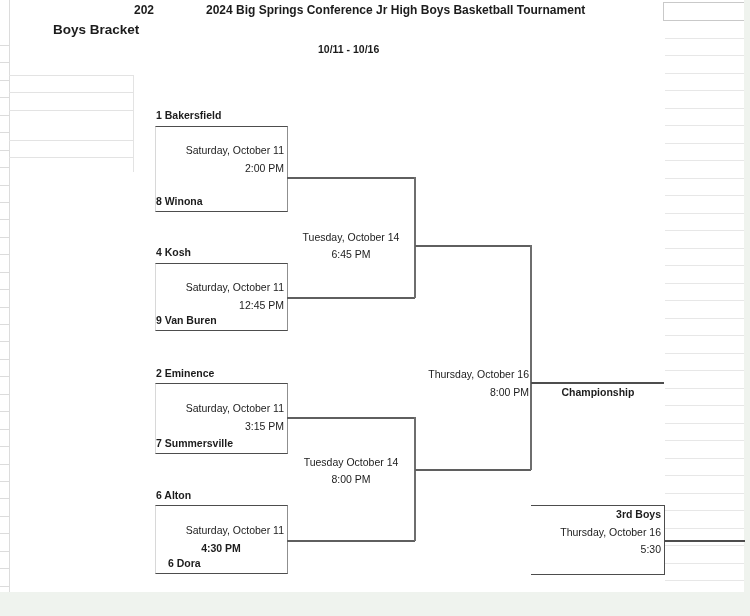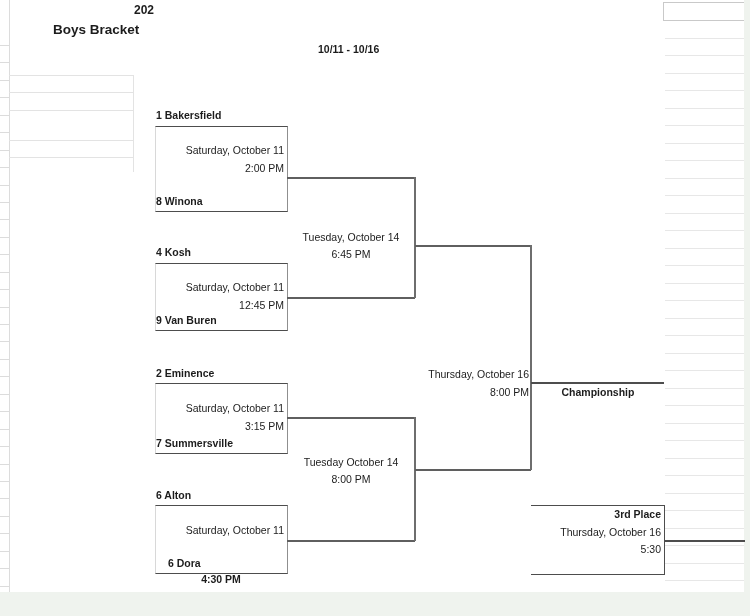--- a/index.html
+++ b/index.html
@@ -109,20 +109,21 @@
       <div class="abs" style="left: 665px; top: 527.5px; width: 79px; height: 1px; background: rgb(231, 231, 231);"></div>
       <div class="abs" style="left: 665px; top: 545px; width: 79px; height: 1px; background: rgb(231, 231, 231);"></div>
       <div class="abs" style="left: 665px; top: 562.5px; width: 79px; height: 1px; background: rgb(231, 231, 231);"></div>
       <div class="abs" style="left: 665px; top: 580px; width: 79px; height: 1px; background: rgb(231, 231, 231);"></div>
     </div>
   <div class="grid-box" style="left:663px;top:2px;width:82px;height:17px;"></div>
   <div class="band" style="left:744px;top:0;width:6px;height:616px;"></div>
   <div class="band" style="left:0;top:592px;width:750px;height:24px;"></div>
 
   <div class="cell-num">202</div>
+  <div class="sheet-title">2024 Big Springs Conference Jr High Boys Basketball Tournament</div>
   <div class="bracket-label">Boys Bracket</div>
   <div class="date-range">10/11 - 10/16</div>
 
   <div class="txt bold" style="left:156px;top:109px;">1 Bakersfield</div>
   <div class="match-box" style="top:126px;height:84px;"></div>
   <div class="txt right" style="left:156px;top:144px;width:128px;">Saturday, October 11</div>
   <div class="txt right" style="left:156px;top:162px;width:128px;">2:00 PM</div>
   <div class="txt bold" style="left:156px;top:195px;">8 Winona</div>
 
   <div class="txt bold" style="left:156px;top:246px;">4 Kosh</div>
@@ -133,21 +134,21 @@
 
   <div class="txt bold" style="left:156px;top:367px;">2 Eminence</div>
   <div class="match-box" style="top:383px;height:69px;"></div>
   <div class="txt right" style="left:156px;top:402px;width:128px;">Saturday, October 11</div>
   <div class="txt right" style="left:156px;top:420px;width:128px;">3:15 PM</div>
   <div class="txt bold" style="left:156px;top:437px;">7 Summersville</div>
 
   <div class="txt bold" style="left:156px;top:489px;">6 Alton</div>
   <div class="match-box" style="top:505px;height:67px;"></div>
   <div class="txt right" style="left:156px;top:524px;width:128px;">Saturday, October 11</div>
-  <div class="txt bold center" style="left:156px;top:542px;width:130px;margin-top:31px;">4:30 PM</div>
+  <div class="txt bold center" style="left:156px;top:542px;width:130px;">4:30 PM</div>
   <div class="txt bold" style="left:156px;top:557px;margin-left:12px;">6 Dora</div>
 
   <div class="hline" style="left:287px;top:177px;width:128px;"></div>
   <div class="hline" style="left:287px;top:297px;width:128px;"></div>
   <div class="vline" style="left:414px;top:177px;height:121px;"></div>
   <div class="hline" style="left:415px;top:245px;width:116px;"></div>
 
   <div class="hline" style="left:287px;top:417px;width:128px;"></div>
   <div class="hline" style="left:287px;top:540px;width:128px;"></div>
   <div class="vline" style="left:414px;top:417px;height:124px;"></div>
@@ -160,17 +161,17 @@
   <div class="txt center" style="left:288px;top:231px;width:126px;">Tuesday, October 14</div>
   <div class="txt center" style="left:288px;top:248px;width:126px;">6:45 PM</div>
   <div class="txt center" style="left:288px;top:456px;width:126px;">Tuesday October 14</div>
   <div class="txt center" style="left:288px;top:473px;width:126px;">8:00 PM</div>
 
   <div class="txt right" style="left:400px;top:368px;width:129px;">Thursday, October 16</div>
   <div class="txt right" style="left:400px;top:386px;width:129px;">8:00 PM</div>
   <div class="txt bold center" style="left:532px;top:386px;width:132px;">Championship</div>
 
   <div class="third-box"></div>
-  <div class="txt bold right" style="left:530px;top:508px;width:131px;">3rd Place</div>
+  <div class="txt bold right" style="left:530px;top:508px;width:131px;">3rd Boys</div>
   <div class="txt right" style="left:530px;top:526px;width:131px;">Thursday, October 16</div>
   <div class="txt right" style="left:530px;top:543px;width:131px;">5:30</div>
 
 </div>
 
 </body></html>

